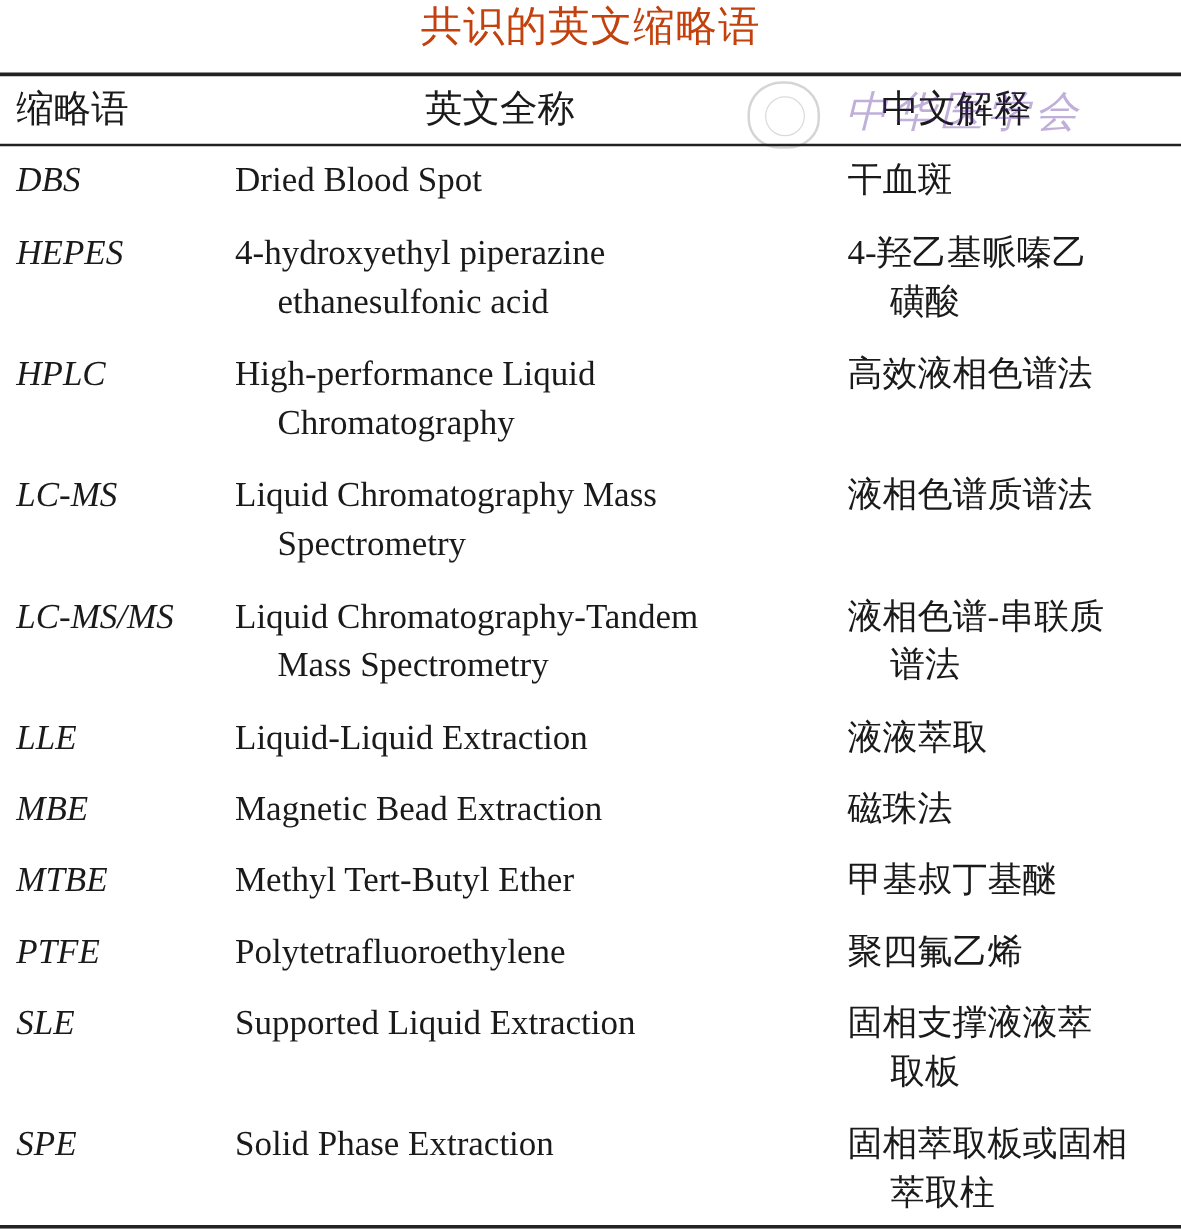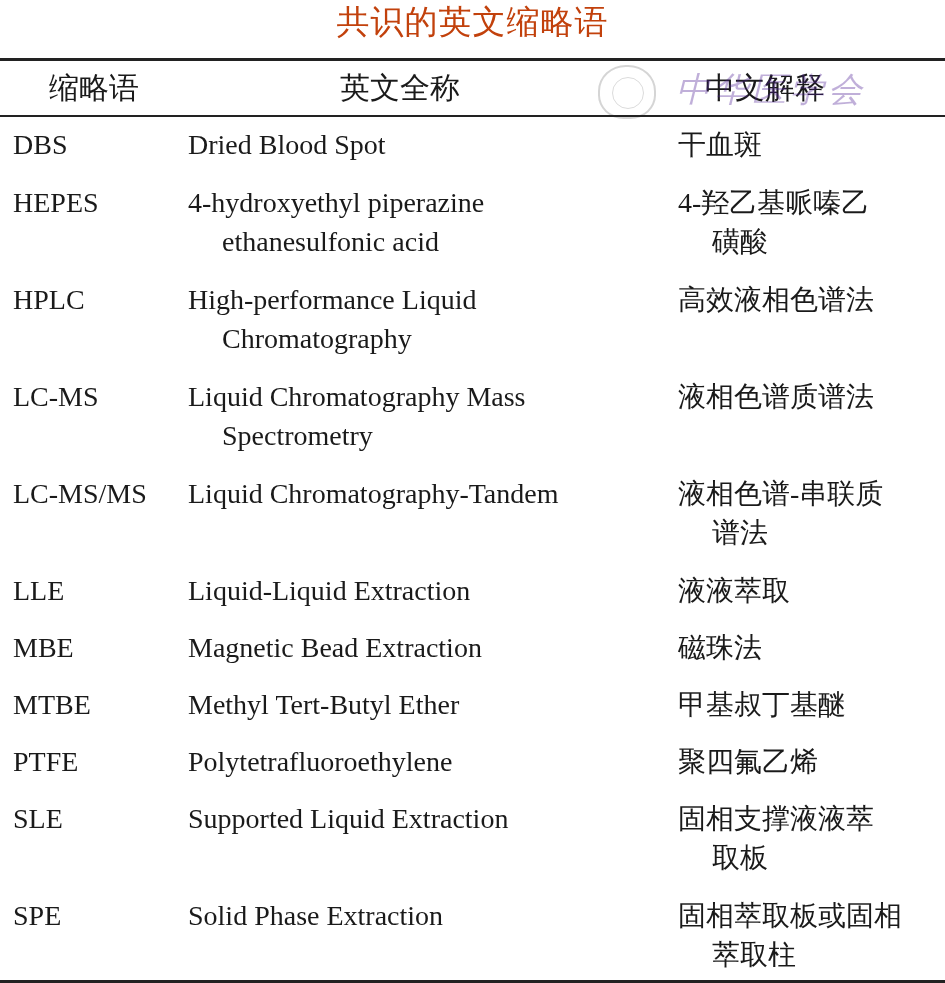--- a/index.html
+++ b/index.html
@@ -58,21 +58,20 @@
       top: 61px;
       width: 945px;
       height: 54px;
       font-size: 30px;
       line-height: 54px;
     }
     .header-row .h-abbr {
       position: absolute;
       left: 13px;
       top: 0;
-      margin-left: 36px;
     }
     .header-row .h-en {
       position: absolute;
       left: 340px;
       top: 0;
     }
     .header-row .h-zh {
       position: absolute;
       left: 705px;
       top: 0;
@@ -127,20 +126,21 @@
       left: 0;
       width: 945px;
       font-size: 28px;
       line-height: 39px;
     }
     .row .c-abbr {
       position: absolute;
       left: 13px;
       top: 0;
       white-space: nowrap;
+      font-style: italic;
     }
     .row .c-en {
       position: absolute;
       left: 188px;
       top: 0;
       width: 440px;
     }
     .row .c-zh {
       position: absolute;
       left: 650px;
@@ -222,20 +222,21 @@
     </div>
     <div class="c-zh">
       <span class="line">液相色谱质谱法</span>
     </div>
   </div>
 
   <div class="row" style="top:357px">
     <span class="c-abbr">LC-MS/MS</span>
     <div class="c-en">
       <span class="line">Liquid Chromatography-Tandem</span>
+      <span class="line cont">Mass Spectrometry</span>
     </div>
     <div class="c-zh">
       <span class="line">液相色谱-串联质</span>
       <span class="line cont">谱法</span>
     </div>
   </div>
 
   <div class="row" style="top:454px">
     <span class="c-abbr">LLE</span>
     <div class="c-en">

